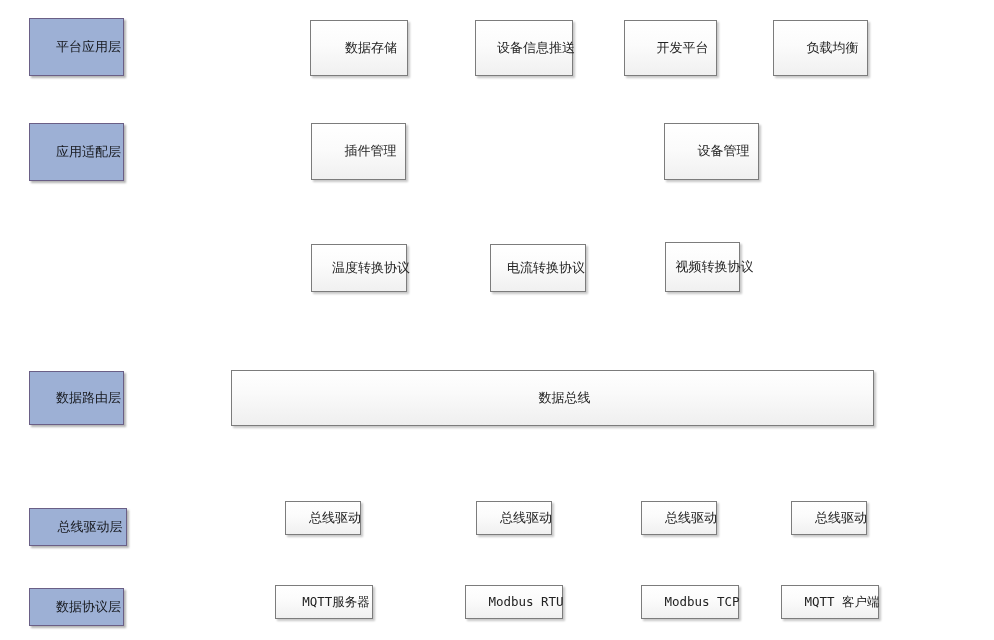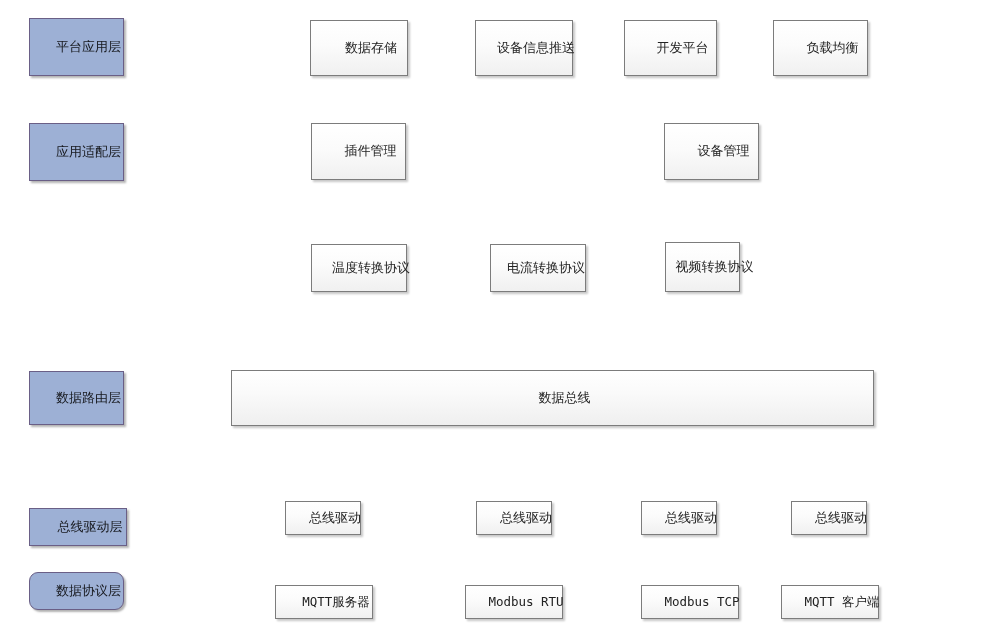--- a/index.html
+++ b/index.html
@@ -79,21 +79,21 @@
     </div>
     <div class="node layer-box" style="left: 29px; top: 123px; width: 95px; height: 58px;">
       <span>应用适配层</span>
     </div>
     <div class="node layer-box" style="left: 29px; top: 371px; width: 95px; height: 54px;">
       <span>数据路由层</span>
     </div>
     <div class="node layer-box" style="left: 29px; top: 508px; width: 98px; height: 38px;">
       <span>总线驱动层</span>
     </div>
-    <div class="node layer-box" style="left: 29px; top: 572px; width: 95px; height: 38px; border-radius: 9px;">
+    <div class="node layer-box" style="left: 29px; top: 588px; width: 95px; height: 38px;">
       <span>数据协议层</span>
     </div>
     <div class="node box" style="left: 310px; top: 20px; width: 98px; height: 56px;">
       <span>数据存储</span>
     </div>
     <div class="node box" style="left: 475px; top: 20px; width: 98px; height: 56px;">
       <span>设备信息推送</span>
     </div>
     <div class="node box" style="left: 624px; top: 20px; width: 93px; height: 56px;">
       <span>开发平台</span>

